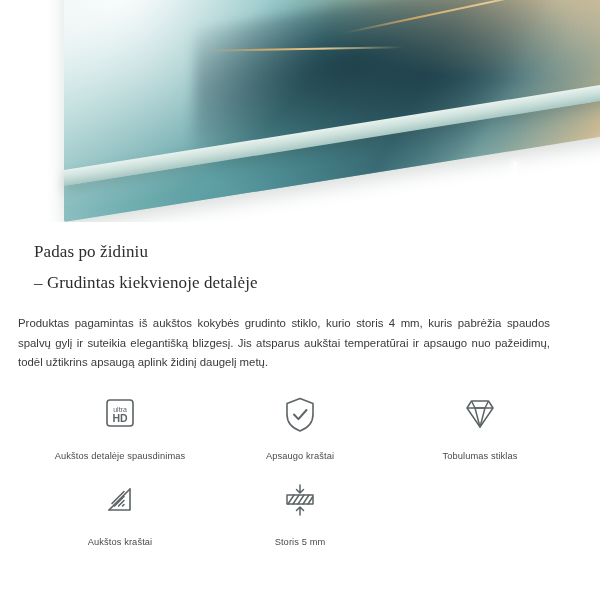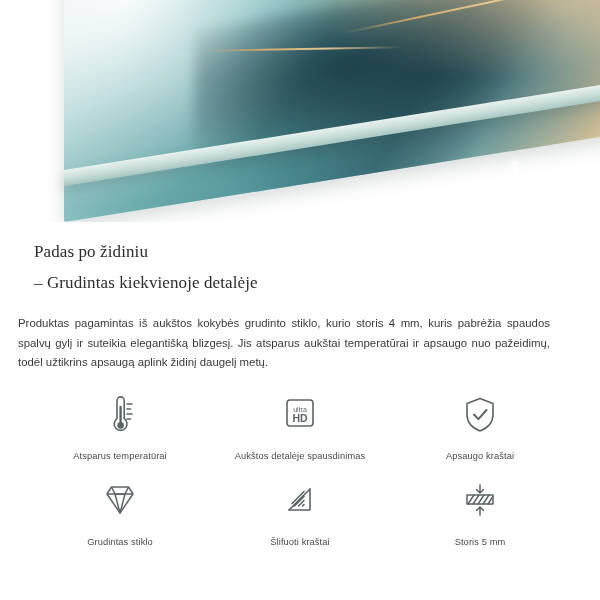--- a/index.html
+++ b/index.html
@@ -195,34 +195,20 @@
 
   <div class="content">
     <h1 class="title">
       <span>Padas po židiniu</span>
       <span class="line2">– Grudintas kiekvienoje detalėje</span>
     </h1>
     <p class="body-text">Produktas pagamintas iš aukštos kokybės grudinto stiklo, kurio storis 4 mm, kuris pabrėžia spaudos spalvų gylį ir suteikia elegantišką blizgesį. Jis atsparus aukštai temperatūrai ir apsaugo nuo pažeidimų, todėl užtikrins apsaugą aplink židinį daugelį metų.</p>
 
     <div class="features">
 
-      <div class="feature">
-        <div class="feature-icon">
-          <svg width="40" height="42" viewBox="0 0 40 42" fill="none" stroke="#5c6466" stroke-width="1.6" stroke-linecap="round">
-            <path d="M17 6.5a3.6 3.6 0 0 1 7.2 0v18.2a6.4 6.4 0 1 1-7.2 0V6.5z"></path>
-            <line x1="20.6" y1="13" x2="20.6" y2="28.5" stroke-width="2.4"></line>
-            <circle cx="20.6" cy="31.4" r="3.3" fill="#5c6466" stroke="none"></circle>
-            <line x1="27" y1="10" x2="32" y2="10"></line>
-            <line x1="27" y1="15" x2="30.5" y2="15"></line>
-            <line x1="27" y1="20" x2="32" y2="20"></line>
-            <line x1="27" y1="25" x2="30.5" y2="25"></line>
-          </svg>
-        </div>
-        <div class="feature-label">Atsparus temperatūrai</div>
-      </div>
 
       <div class="feature">
         <div class="feature-icon">
           <svg width="42" height="40" viewBox="0 0 42 40">
             <rect x="8" y="6" width="26" height="26" rx="3" fill="none" stroke="#5c6466" stroke-width="1.6"></rect>
             <text x="21" y="17.5" font-family="Liberation Sans, sans-serif" font-size="7" fill="#5c6466" text-anchor="middle">ultra</text>
             <text x="21" y="28" font-family="Liberation Sans, sans-serif" font-size="10.5" font-weight="bold" fill="#5c6466" text-anchor="middle">HD</text>
           </svg>
         </div>
         <div class="feature-label">Aukštos detalėje spausdinimas</div>
@@ -240,32 +226,32 @@
 
       <div class="feature">
         <div class="feature-icon">
           <svg width="44" height="40" viewBox="0 0 44 40" fill="none" stroke="#5c6466" stroke-width="1.5" stroke-linejoin="round">
             <path d="M9 14h26L22 33 9 14z"></path>
             <path d="M9 14l4.5-7h17L35 14"></path>
             <path d="M13.5 7 17 14l5 19 5-19 3.5-7"></path>
             <path d="M17 14h10"></path>
           </svg>
         </div>
-        <div class="feature-label">Grudintas stiklo</div>
+        <div class="feature-label">Tobulumas stiklas</div>
       </div>
 
       <div class="feature">
         <div class="feature-icon">
           <svg width="42" height="40" viewBox="0 0 42 40" fill="none" stroke="#5c6466" stroke-width="1.6" stroke-linecap="round" stroke-linejoin="round">
             <path d="M10 30 31 9"></path>
             <path d="M10 30h21V9"></path>
             <path d="M15.5 26l9.5-9.5M19.5 26l5.5-5.5M23.5 26l1.5-1.5M13 23.5 25 11.5"></path>
           </svg>
         </div>
-        <div class="feature-label">Šlifuoti kraštai</div>
+        <div class="feature-label">Aukštos kraštai</div>
       </div>
 
       <div class="feature">
         <div class="feature-icon">
           <svg width="42" height="40" viewBox="0 0 42 40" fill="none" stroke="#5c6466" stroke-width="1.5" stroke-linecap="round" stroke-linejoin="round">
             <path d="M21 5v7M17.5 9.5 21 13l3.5-3.5"></path>
             <rect x="8" y="15" width="26" height="9" fill="none"></rect>
             <path d="M9 24l6-9M14 24l6-9M19 24l6-9M24 24l6-9M29 24l4.5-7"></path>
             <path d="M21 35v-7M17.5 30.5 21 27l3.5 3.5"></path>
           </svg>

